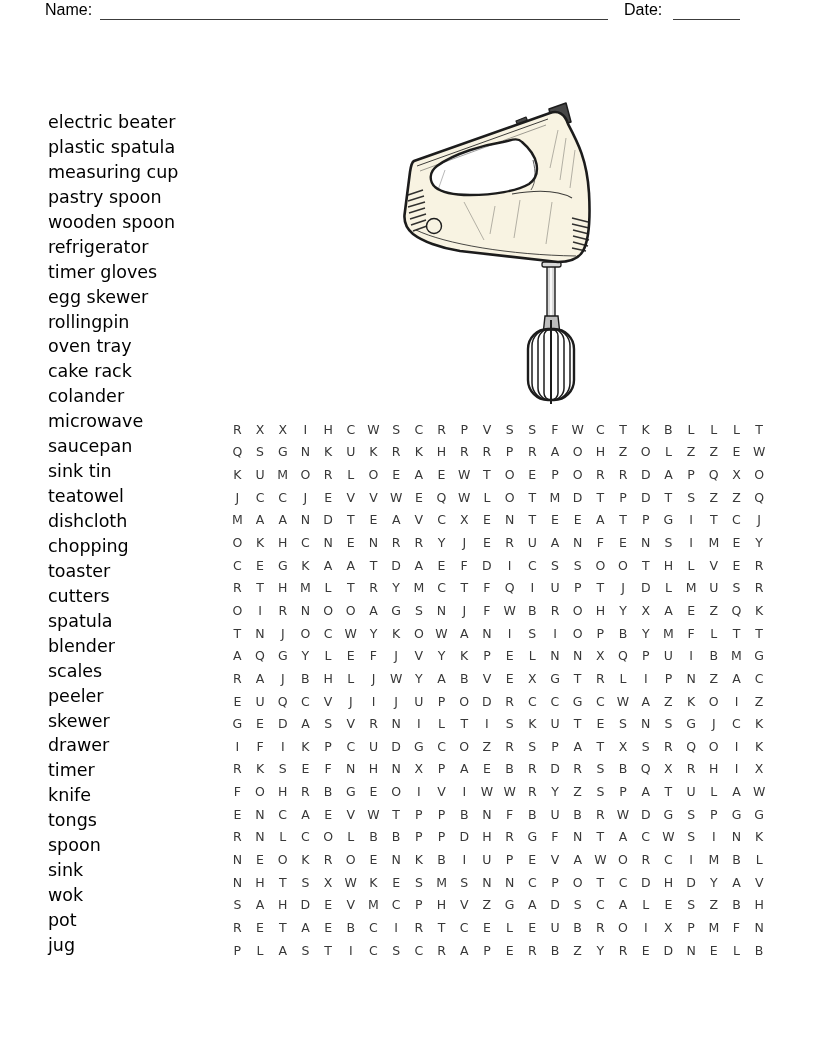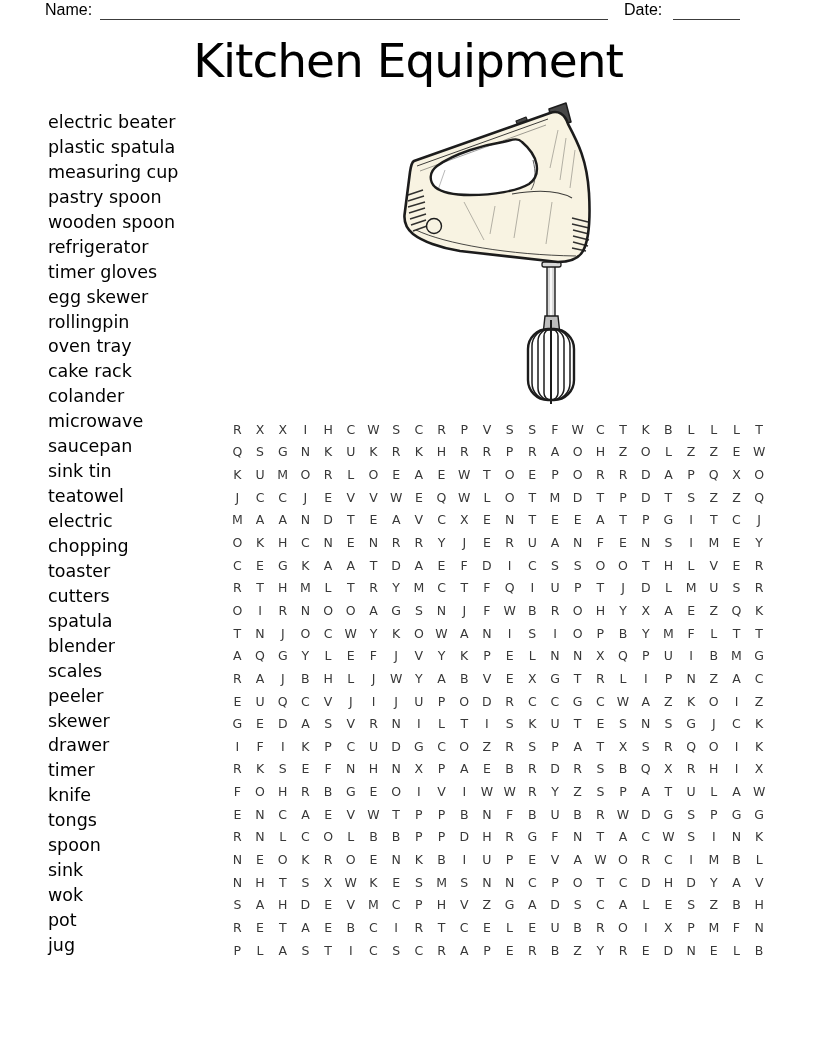--- a/index.html
+++ b/index.html
@@ -35,40 +35,39 @@
 </head>
 <body>
 
 <div class="page">
 
   <span class="hdr-label name-label">Name:</span>
   <span class="blank-line name-line"></span>
   <span class="hdr-label date-label">Date:</span>
   <span class="blank-line date-line"></span>
 
-  <h1 class="title">Kitchen Equipment</h1>
 
   <div class="word-list">
       <div class="wl-item">electric beater</div>
       <div class="wl-item">plastic spatula</div>
       <div class="wl-item">measuring cup</div>
       <div class="wl-item">pastry spoon</div>
       <div class="wl-item">wooden spoon</div>
       <div class="wl-item">refrigerator</div>
       <div class="wl-item">timer gloves</div>
       <div class="wl-item">egg skewer</div>
       <div class="wl-item">rollingpin</div>
       <div class="wl-item">oven tray</div>
       <div class="wl-item">cake rack</div>
       <div class="wl-item">colander</div>
       <div class="wl-item">microwave</div>
       <div class="wl-item">saucepan</div>
       <div class="wl-item">sink tin</div>
       <div class="wl-item">teatowel</div>
-      <div class="wl-item">electric</div>
+      <div class="wl-item">dishcloth</div>
       <div class="wl-item">chopping</div>
       <div class="wl-item">toaster</div>
       <div class="wl-item">cutters</div>
       <div class="wl-item">spatula</div>
       <div class="wl-item">blender</div>
       <div class="wl-item">scales</div>
       <div class="wl-item">peeler</div>
       <div class="wl-item">skewer</div>
       <div class="wl-item">drawer</div>
       <div class="wl-item">timer</div>

